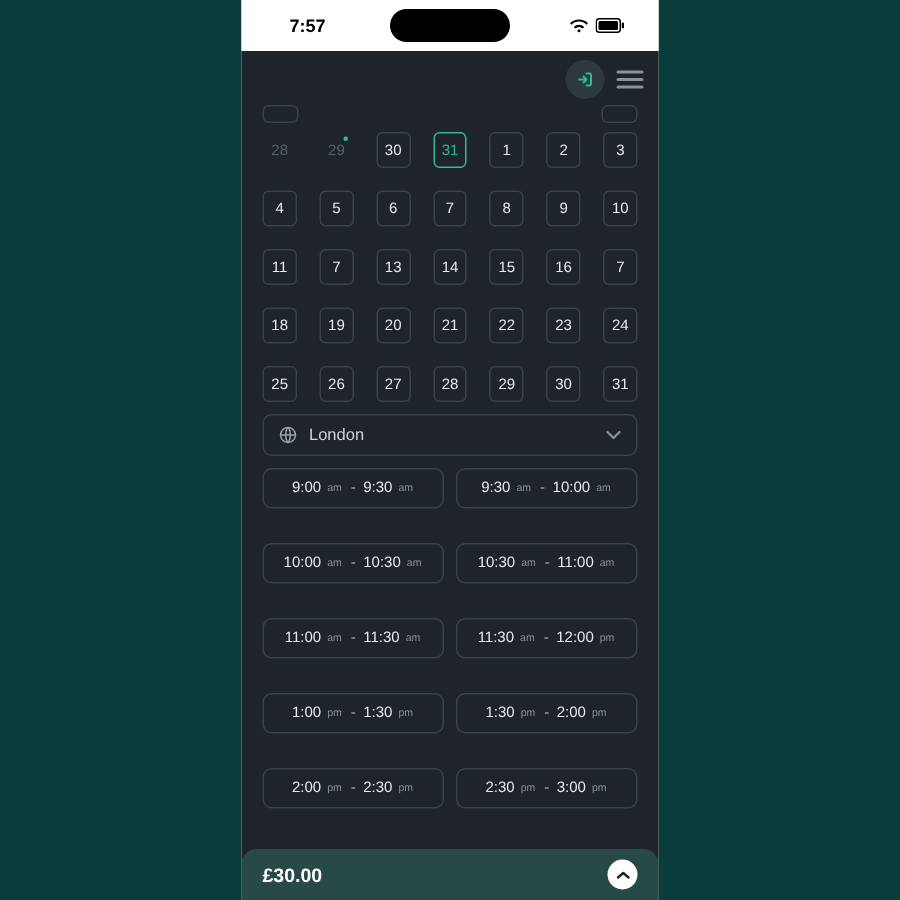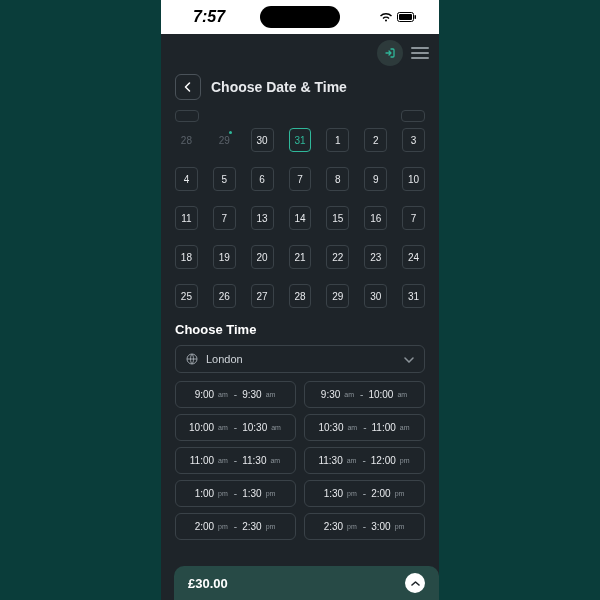--- a/index.html
+++ b/index.html
@@ -13,23 +13,22 @@
   .phone {
     width: 278px; height: 600px;
     background: #fff;
     position: relative;
     border-radius: 0;
   }
   .status-bar {
     height: 34px; background: #fff;
     display: flex; align-items: center; justify-content: space-between;
     padding: 0 22px 0 32px;
-    font-size: 16px; font-weight: 600;
+    font-size: 12px; font-weight: 600;
     position: relative;
-    font-style: italic;
   }
   .notch {
     position: absolute; left: 50%; top: 6px; transform: translateX(-50%);
     width: 80px; height: 22px; background: #000; border-radius: 14px;
   }
   .status-icons { display: flex; align-items: center; gap: 4px; }
   .status-icons svg { display: block; }
   .app {
     background: #1e2429;
     height: 566px;
@@ -76,31 +75,31 @@
     position:absolute;top:2px;right:3px;width:3px;height:3px;background:#2fb89a;border-radius:50%;
   }
   .section-title { font-size:13px;font-weight:600;padding:6px 14px 8px;color:#fff; }
   .tz {
     margin:0 14px 8px;border:1px solid #3a4248;border-radius:6px;
     display:flex;align-items:center;padding:7px 10px;gap:8px;
     font-size:11px;color:#cfd4d9;position:relative;
   }
   .tz .chev { position:absolute;right:10px;color:#8b9399; }
   .slots {
-    display:grid;grid-template-columns:1fr 1fr;gap:6px 8px;padding:0 14px;
+    display:grid;grid-template-columns:1fr 1fr;gap:23px 8px;padding:0 14px;
   }
   .slot {
     border:1px solid #3a4248;border-radius:6px;padding:7px 4px;
     display:flex;align-items:center;justify-content:center;gap:3px;
     font-size:10px;color:#e8eaed;white-space:nowrap;
   }
   .slot .ampm { font-size:7px;color:#8b9399;margin:0 1px; }
   .slot .dash { color:#a9b0b6;margin:0 2px; }
   .footer {
-    position:absolute;left:13px;right:0;bottom:0;height:34px;
+    position:absolute;left:0;right:0;bottom:0;height:34px;
     background:#274a46;display:flex;align-items:center;justify-content:space-between;
     padding:0 14px;font-size:13px;font-weight:700;color:#fff;
     border-top-left-radius:10px;border-top-right-radius:10px;
   }
   .fab {
     width:20px;height:20px;border-radius:50%;background:#fff;color:#1e2429;
     display:flex;align-items:center;justify-content:center;font-size:11px;
   }
 </style>
 </head>
@@ -129,28 +128,20 @@
             <path d="M7 2h2a1 1 0 011 1v6a1 1 0 01-1 1H7M2 6h5M5 4l2 2-2 2" stroke="#2fb89a" stroke-width="1.3" stroke-linecap="round" stroke-linejoin="round"></path>
           </svg>
       </div>
       <div class="menu-icon">
           <span></span>
           <span></span>
           <span></span>
         </div>
     </div>
 
-    <div class="header">
-      <div class="back-btn">
-        <svg width="10" height="10" viewBox="0 0 10 10">
-            <path d="M6.5 1L2.5 5l4 4" stroke="#fff" stroke-width="1.5" fill="none" stroke-linecap="round" stroke-linejoin="round"></path>
-          </svg>
-      </div>
-      <div class="title">Choose Date &amp; Time</div>
-    </div>
 
     <div class="stub-row">
       <div class="stub"></div>
       <div class="stub"></div>
     </div>
 
     <div class="cal" id="cal">
         <div class="day dim">28</div>
         <div class="day dim">29<span class="dot"></span></div>
         <div class="day">30</div>
@@ -181,21 +172,20 @@
         <div class="day">24</div>
         <div class="day">25</div>
         <div class="day">26</div>
         <div class="day">27</div>
         <div class="day">28</div>
         <div class="day">29</div>
         <div class="day">30</div>
         <div class="day">31</div>
       </div>
 
-    <div class="section-title">Choose Time</div>
 
     <div class="tz">
       <svg width="12" height="12" viewBox="0 0 12 12">
           <circle cx="6" cy="6" r="5" stroke="#9aa1a8" fill="none"></circle>
           <path d="M1 6h10M6 1c2 2 2 8 0 10M6 1c-2 2-2 8 0 10" stroke="#9aa1a8" fill="none"></path>
         </svg>
       <span>London</span>
       <span class="chev">
         <svg width="10" height="6" viewBox="0 0 10 6">
             <path d="M1 1l4 4 4-4" stroke="#8b9399" fill="none" stroke-width="1.5" stroke-linecap="round"></path>

